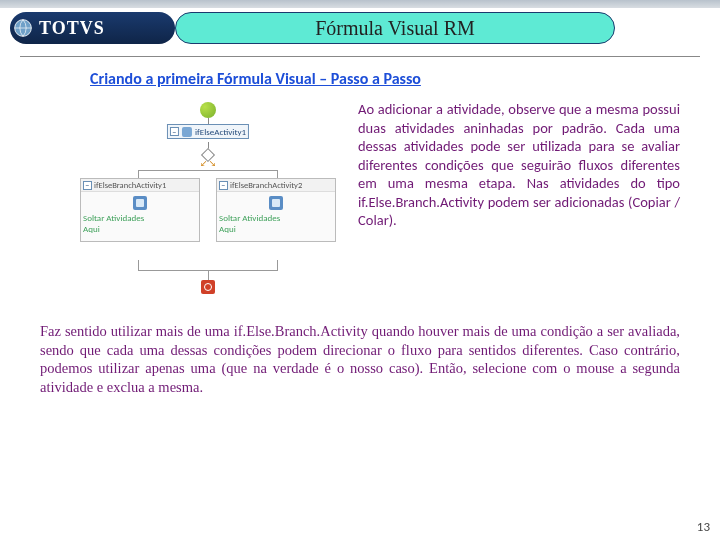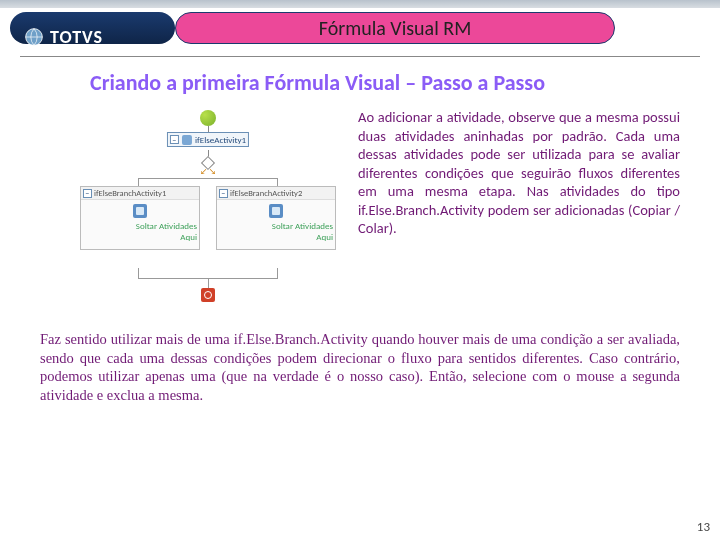--- a/index.html
+++ b/index.html
@@ -10,24 +10,25 @@
     font-family: Calibri, Arial, sans-serif;
     position: relative;
     overflow: hidden;
   }
   .top-bar {
     height: 8px;
     background: linear-gradient(to bottom, #b8c2cc 0%, #d8dde2 100%);
   }
   .header-row {
     display: flex;
-    align-items: flex-end;
+    align-items: center;
     height: 40px;
-    padding-left: 24px;
-    position: relative;
+    padding-left: 13px;
+    position: relative;
+    font-family: Liberation Serif, serif;
   }
   .logo {
     display: flex;
     align-items: center;
     gap: 6px;
   }
   .logo-icon {
     width: 20px;
     height: 20px;
   }
@@ -48,42 +49,43 @@
     background: linear-gradient(to bottom, #1a3a6e 0%, #0f2548 100%);
     border-radius: 16px;
     z-index: 1;
   }
   .title-pill {
     position: absolute;
     left: 175px;
     top: 4px;
     width: 440px;
     height: 32px;
-    background: #ec4899;
+    background: #5eead4;
     border: 1px solid #1a3a6e;
     border-radius: 16px;
     display: flex;
     align-items: center;
     justify-content: center;
     z-index: 2;
   }
   .title-text {
     color: #222;
     font-size: 20px;
   }
   .hr-line {
     border: none;
     border-top: 1px solid #888;
     margin: 8px 20px 0 20px;
   }
   .section-title {
-    font-size: 22px;
+    font-size: 16px;
     font-weight: bold;
-    color: #8b5cf6;
+    color: #1d4ed8;
     padding: 12px 40px 6px 90px;
+    text-decoration: underline;
   }
   .content-row {
     display: flex;
     padding: 6px 40px 0 78px;
     gap: 20px;
   }
   .diagram {
     width: 260px;
     height: 200px;
     flex-shrink: 0;
@@ -138,21 +140,21 @@
     border:1px solid #bbb; background:#fafafa;
     font-size:8.5px;
   }
   .dg-branch.left { left: 2px; }
   .dg-branch.right { right: 2px; }
   .dg-branch-head {
     border-bottom:1px solid #ddd; padding:1px 2px;
     display:flex; align-items:center; gap:2px;
     color:#555; background:#f2f2f2;
   }
-  .dg-branch-body { padding:4px 2px 6px 2px; text-align:right; }
+  .dg-branch-body { padding:4px 2px 6px 2px; text-align:left; }
   .dg-cond-icon {
     width:14px;height:14px; margin:0 auto 3px auto;
     background:#5a8dc5; border-radius:2px; position:relative;
   }
   .dg-cond-icon::after { content:""; position:absolute; inset:3px; background:#d9e9f7; border-radius:1px; }
   .dg-drop { color:#3fa15b; font-size:9px; line-height:1.2; }
   .dg-vconn4a { position:absolute; left:60px; top:160px; width:1px; height:10px; background:#999; }
   .dg-vconn4b { position:absolute; right:60px; top:160px; width:1px; height:10px; background:#999; }
   .dg-hconn2 { position:absolute; left:60px; right:60px; top:170px; height:1px; background:#999; }
   .dg-vconn5 { position:absolute; left:50%; top:170px; width:1px; height:10px; background:#999; }

